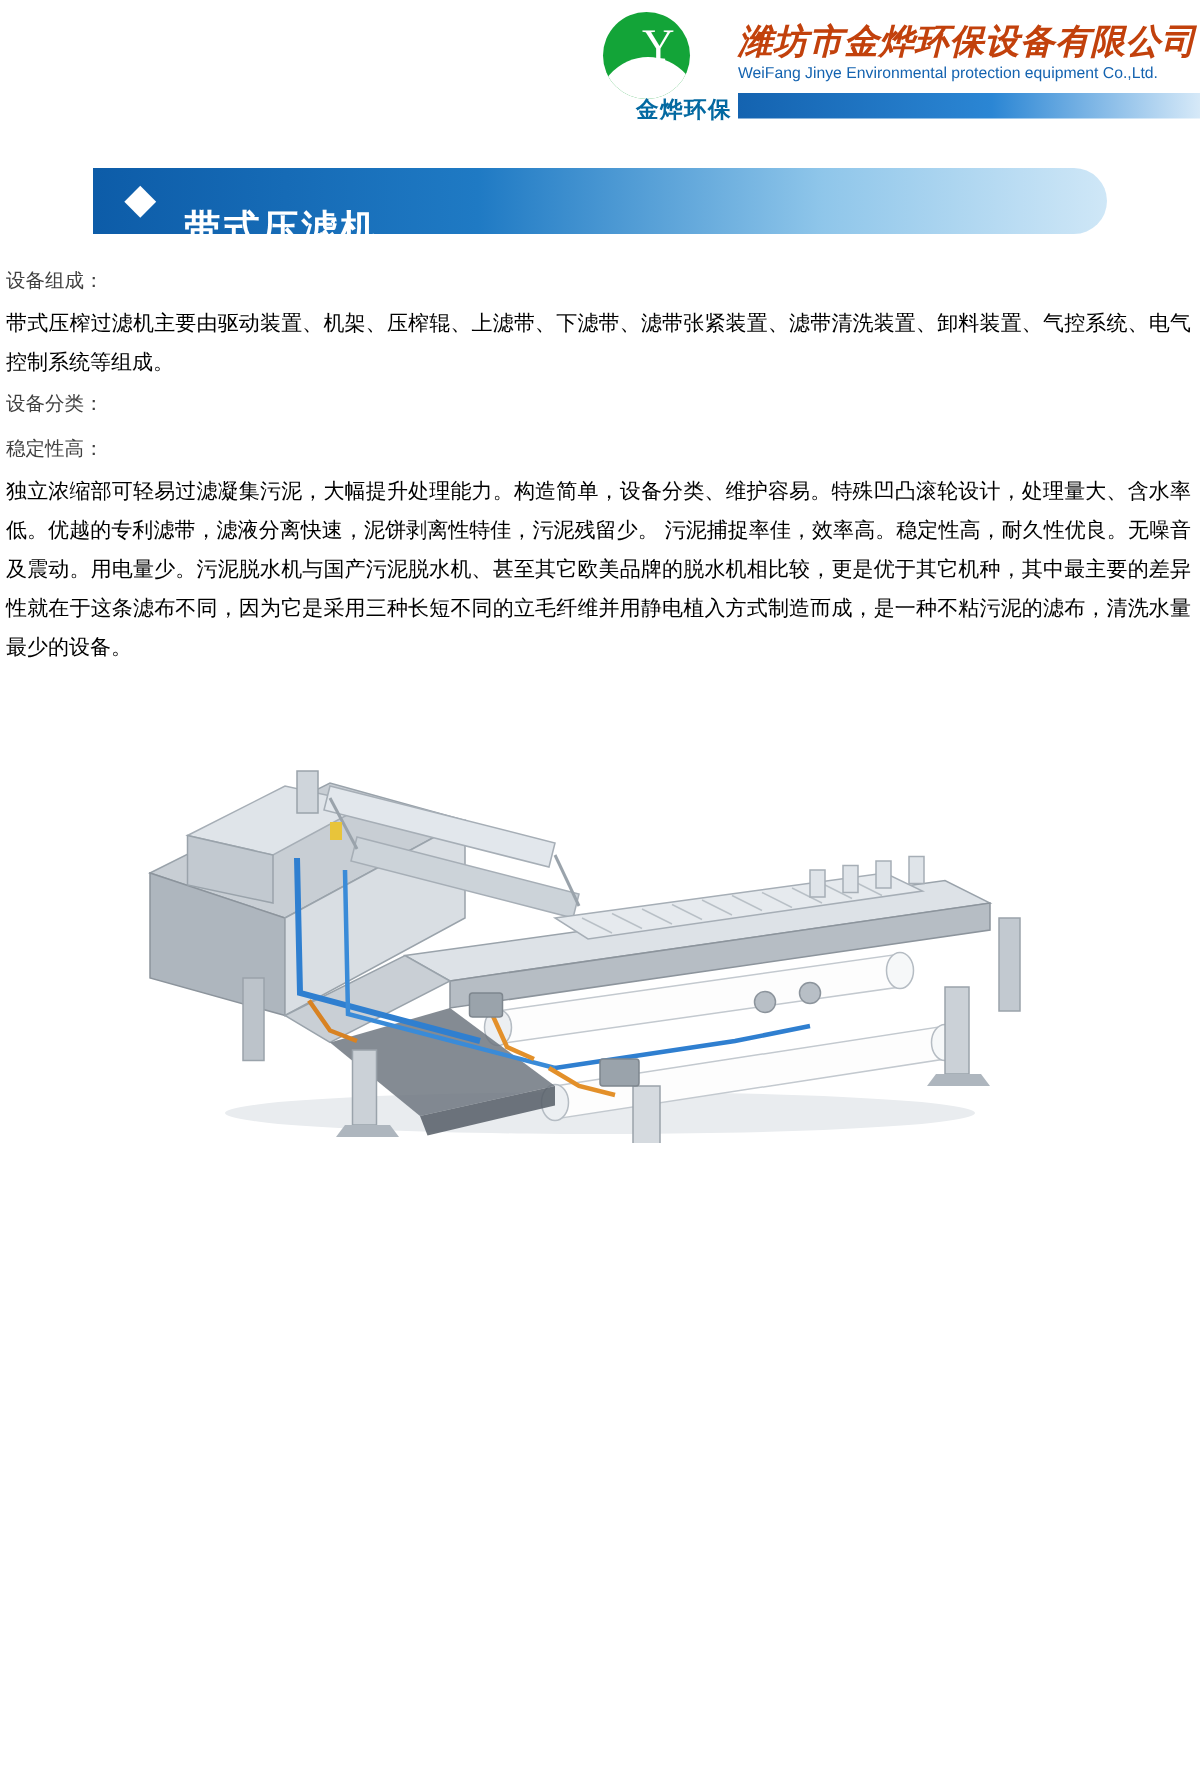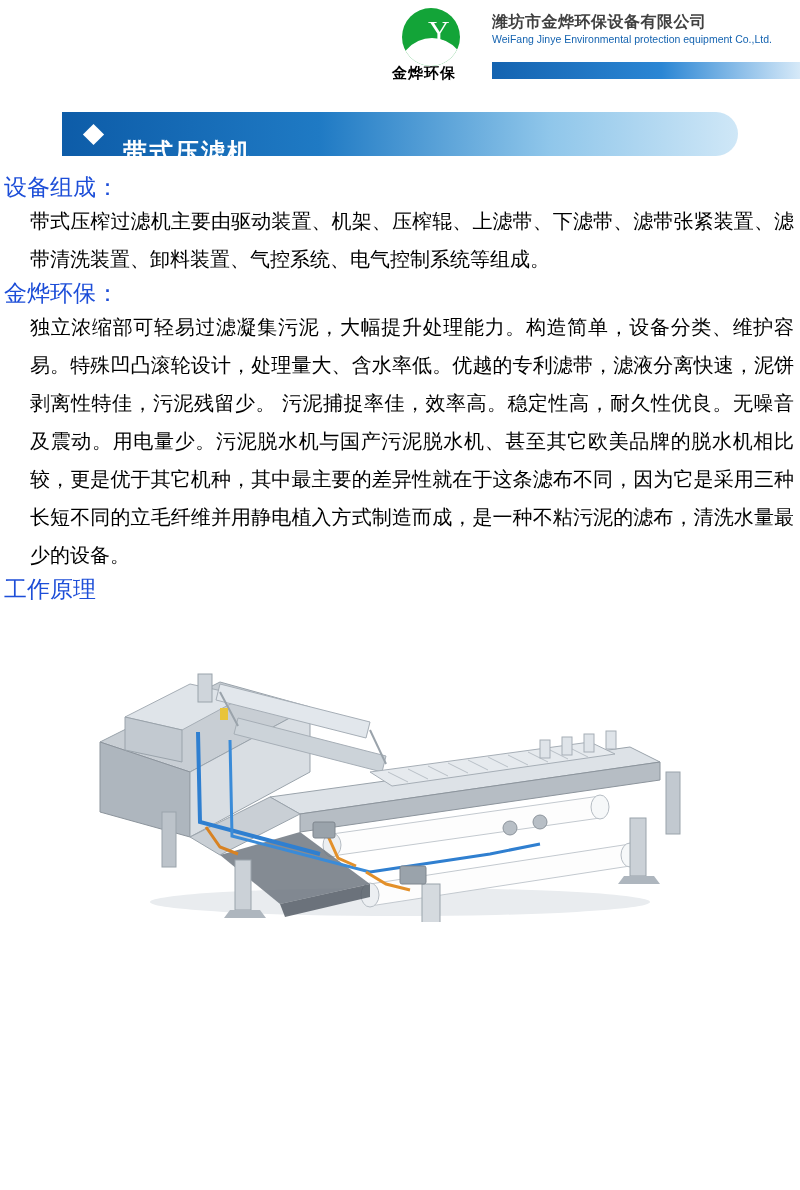--- a/index.html
+++ b/index.html
@@ -62,37 +62,38 @@
     font-size: 30px;
     line-height: 30px;
     font-family: "Liberation Serif", serif;
     z-index: 3;
   }
   .logo-text {
     position: absolute;
     left: 0px;
     top: 58px;
     width: 96px;
-    text-align: left;
+    text-align: right;
     font-size: 15px;
     font-weight: bold;
-    color: #000000;
+    color: #0369a1;
     letter-spacing: 1px;
   }
   .header-titles {
     position: absolute;
     left: 492px;
     top: 12px;
   }
   .company-cn {
-    font-size: 16px;
+    font-size: 23px;
     font-weight: bold;
-    color: #404040;
+    color: #c2410c;
     letter-spacing: 0.5px;
     white-space: nowrap;
+    font-style: italic;
   }
   .company-en {
     margin-top: 0;
     font-size: 10.5px;
     color: #1463b0;
     white-space: nowrap;
   }
   .header-bar {
     position: absolute;
     left: 492px;
@@ -128,31 +129,30 @@
     color: #ffffff;
     letter-spacing: 2px;
     margin-top: 36px;
   }
 
   
   .content {
     padding: 16px 6px 0 4px;
   }
   .sec-label {
-    font-size: 23px;
+    font-size: 13px;
     line-height: 30px;
-    color: #1d4ed8;
+    color: #404040;
   }
   .para {
-    font-size: 20px;
-    line-height: 38px;
+    font-size: 14px;
+    line-height: 26px;
     color: #000;
     text-align: justify;
     text-justify: inter-ideograph;
-    margin-left: 26px;
   }
 
   
   .photo {
     position: relative;
     margin: 18px auto 0 auto;
     width: 660px;
     height: 300px;
     background: #ffffff;
   }
@@ -177,26 +177,26 @@
 
 <div class="banner">
   <div class="banner-diamond"></div>
   <div class="banner-title">带式压滤机</div>
 </div>
 
 <div class="content">
   <div class="sec-label">设备组成：</div>
   <div class="para">带式压榨过滤机主要由驱动装置、机架、压榨辊、上滤带、下滤带、滤带张紧装置、滤带清洗装置、卸料装置、气控系统、电气控制系统等组成。</div>
 
-
-  <div class="sec-label">金烨环保：</div>
+  <div class="sec-label">设备分类：</div>
+
+  <div class="sec-label">稳定性高：</div>
   <div class="para">独立浓缩部可轻易过滤凝集污泥，大幅提升处理能力。构造简单，设备分类、维护容易。特殊凹凸滚轮设计，处理量大、含水率低。优越的专利滤带，滤液分离快速，泥饼剥离性特佳，污泥残留少。 污泥捕捉率佳，效率高。稳定性高，耐久性优良。无噪音及震动。用电量少。污泥脱水机与国产污泥脱水机、甚至其它欧美品牌的脱水机相比较，更是优于其它机种，其中最主要的差异性就在于这条滤布不同，因为它是采用三种长短不同的立毛纤维并用静电植入方式制造而成，是一种不粘污泥的滤布，清洗水量最少的设备。</div>
 
 
-  <div class="sec-label">工作原理</div>
 </div>
 
 <div class="photo">
   <svg width="660" height="300" viewBox="0 0 660 300">
 
     <ellipse cx="330" cy="280" rx="250" ry="14" fill="#e9ecef"></ellipse>
 
     <polygon points="30,120 150,60 240,85 120,150" fill="#c8ced4" stroke="#9aa3ab" stroke-width="1"></polygon>
     <polygon points="30,120 120,150 120,215 30,190" fill="#aeb6be" stroke="#8c949c" stroke-width="1"></polygon>
     <polygon points="120,150 240,85 240,150 120,215" fill="#d9dee3" stroke="#9aa3ab" stroke-width="1"></polygon>

